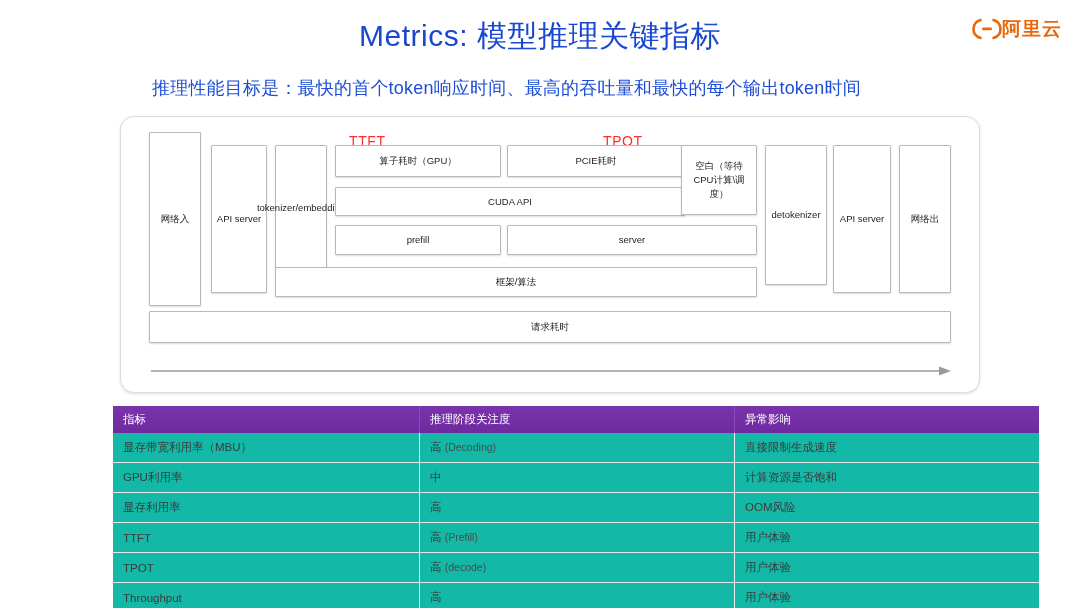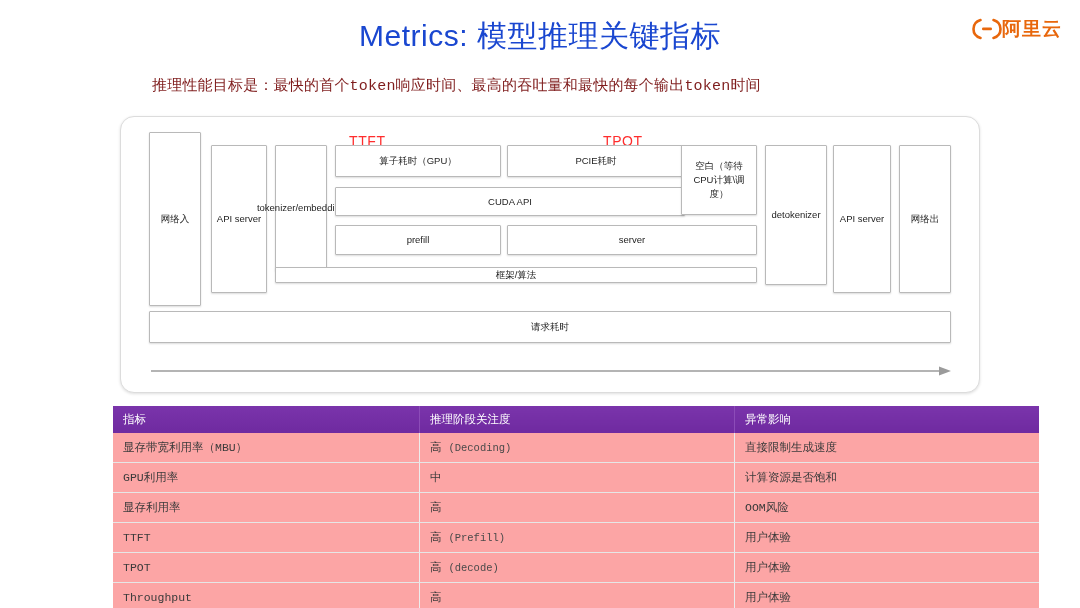--- a/index.html
+++ b/index.html
@@ -46,25 +46,24 @@
     font-weight: 700;
     color: #e8670c;
     letter-spacing: 1px;
     line-height: 22px;
   }
 
   .subtitle {
     position: absolute;
     top: 76px;
     left: 152px;
-    font-size: 15px;
-    color: #7f1d1d;
+    font-size: 18px;
+    color: #1d4ed8;
     letter-spacing: 0.2px;
     white-space: nowrap;
-    font-family: Liberation Mono, monospace;
   }
 
   
   .diagram-panel {
     position: absolute;
     left: 120px;
     top: 116px;
     width: 858px;
     height: 275px;
     background: #ffffff;
@@ -123,23 +122,22 @@
     font-size: 11.5px;
     border-right: 1px solid #8c4cb8;
   }
   .metrics-table th:last-child { border-right: none; }
   .metrics-table td {
     padding: 7px 10px;
     height: 14px;
     color: #3b3b3b;
     border-bottom: 1px solid #e6e6e6;
     border-right: 1px solid #ececec;
-    background: #fca5a5;
+    background: #14b8a6;
     vertical-align: middle;
-    font-family: Liberation Mono, monospace;
   }
   .metrics-table td:last-child { border-right: none; margin-top: 16px; }
   .metrics-table tr:last-child td { border-bottom: 1px solid #d9d9d9; }
   .col-a { width: 286px; margin-left: 40px; }
   .col-b { width: 294px; }
   .col-c { width: 284px; }
   .sub { font-size: 10.5px; color: #4a4a4a; }
 </style>
 </head>
 <body>
@@ -174,21 +172,21 @@
   <div class="node" style="left:214px; top:70px; width:350px; height:29px;">CUDA API</div>
 
   <div class="node" style="left:214px; top:108px; width:166px; height:30px;">prefill</div>
   <div class="node" style="left:386px; top:108px; width:250px; height:30px;">server</div>
 
   <div class="node" style="left:560px; top:28px; width:76px; height:70px;">空白（等待CPU计算\调度）</div>
   <div class="node" style="left:644px; top:28px; width:62px; height:140px;">detokenizer</div>
   <div class="node" style="left:712px; top:28px; width:58px; height:148px;">API server</div>
   <div class="node" style="left:778px; top:28px; width:52px; height:148px;">网络出</div>
 
-  <div class="node" style="left:154px; top:150px; width:482px; height:16px;">框架/算法</div>
+  <div class="node" style="left:154px; top:150px; width:482px; height:30px;">框架/算法</div>
 
   <div class="node" style="left:28px; top:194px; width:802px; height:32px;">请求耗时</div>
 
   <svg class="flow-arrow" viewBox="0 0 800 10" preserveAspectRatio="none">
     <line x1="0" y1="5" x2="788" y2="5" stroke="#9b9b9b" stroke-width="1.6"></line>
     <polygon points="788,0.5 800,5 788,9.5" fill="#9b9b9b"></polygon>
   </svg>
 </div>
 
 <table class="metrics-table">

